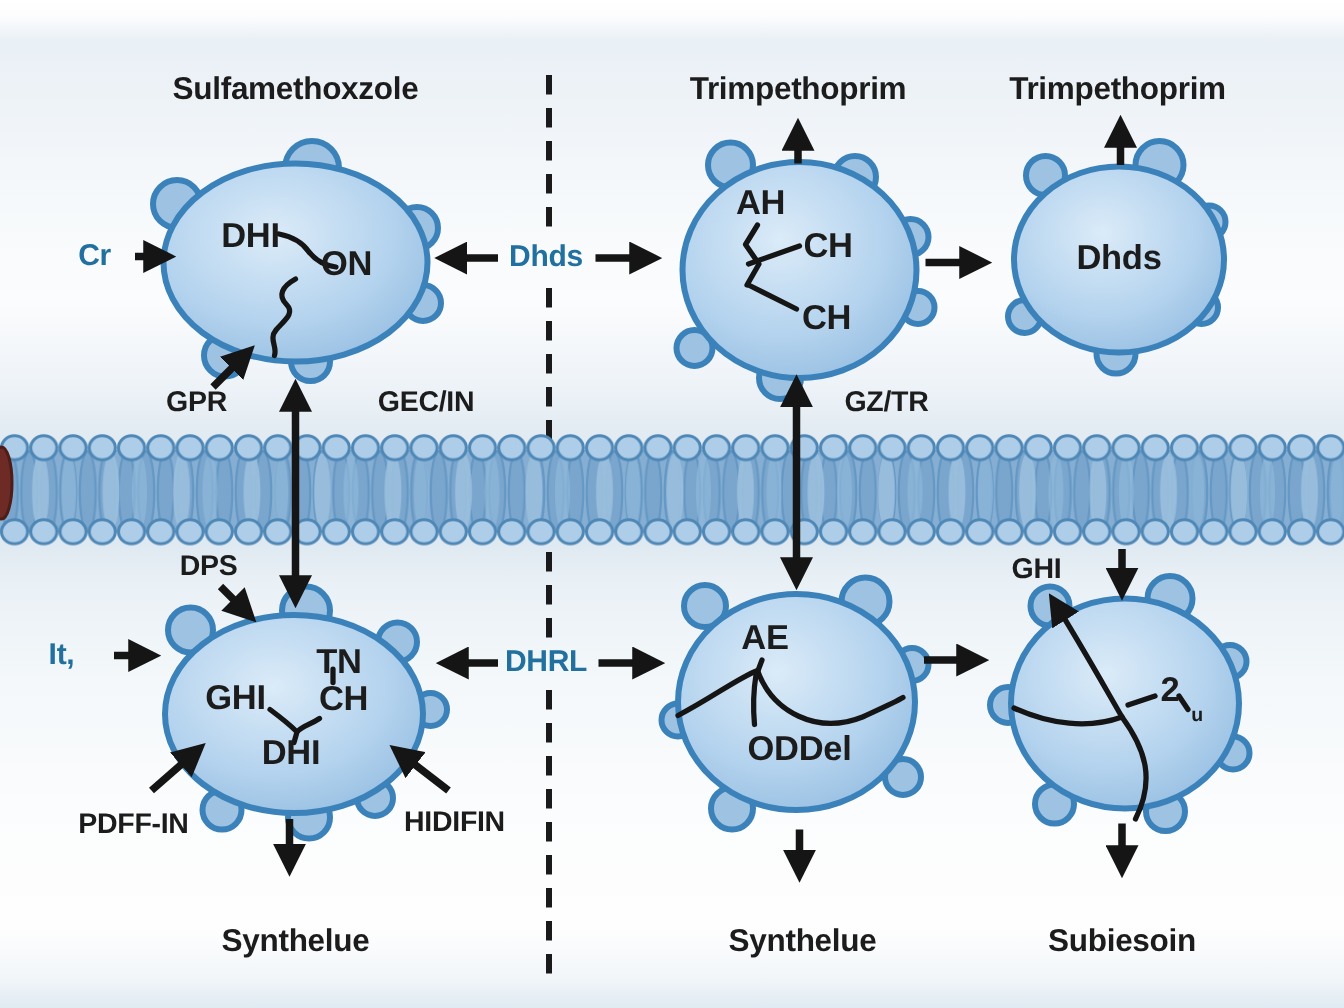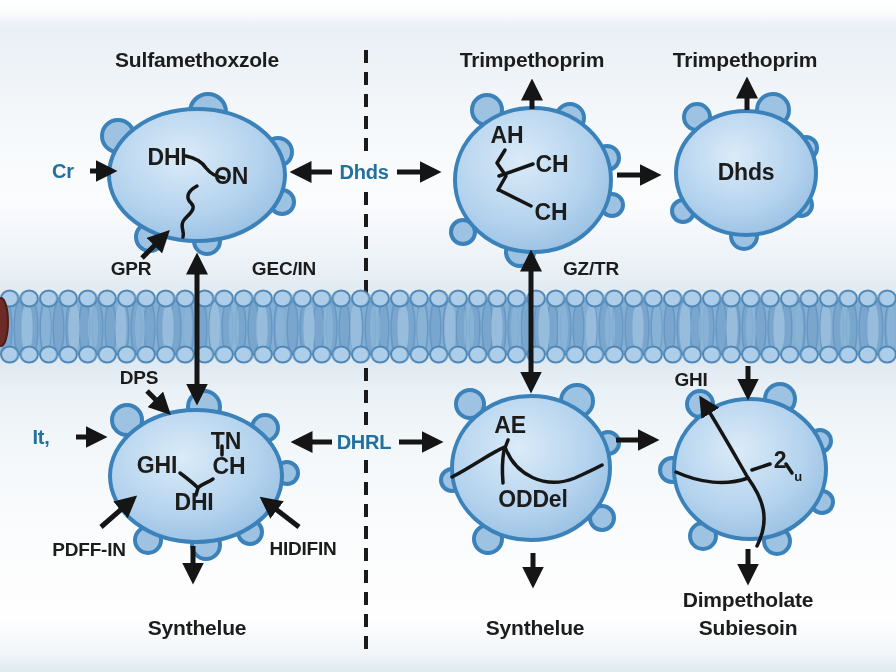--- a/index.html
+++ b/index.html
@@ -211,16 +211,15 @@
   <div class="lbl in" style="left:157px;top:465px;">GHI</div>
   <div class="lbl in" style="left:229px;top:466px;">CH</div>
   <div class="lbl in" style="left:194px;top:502px;">DHI</div>
   <div class="lbl in" style="left:510px;top:425px;">AE</div>
   <div class="lbl in" style="left:533px;top:499px;">ODDel</div>
   <div class="lbl in" style="left:780px;top:460px;">2</div>
   <div class="lbl tiny" style="left:798px;top:476px;">u</div>
 
   <div class="lbl prod" style="left:197px;top:628px;">Synthelue</div>
   <div class="lbl prod" style="left:535px;top:628px;">Synthelue</div>
-  <div class="lbl prod" style="left:748px;top:600px;">Dimpetholate</div>
   <div class="lbl prod" style="left:748px;top:628px;">Subiesoin</div>
 
 </div>
 
 </body></html>

